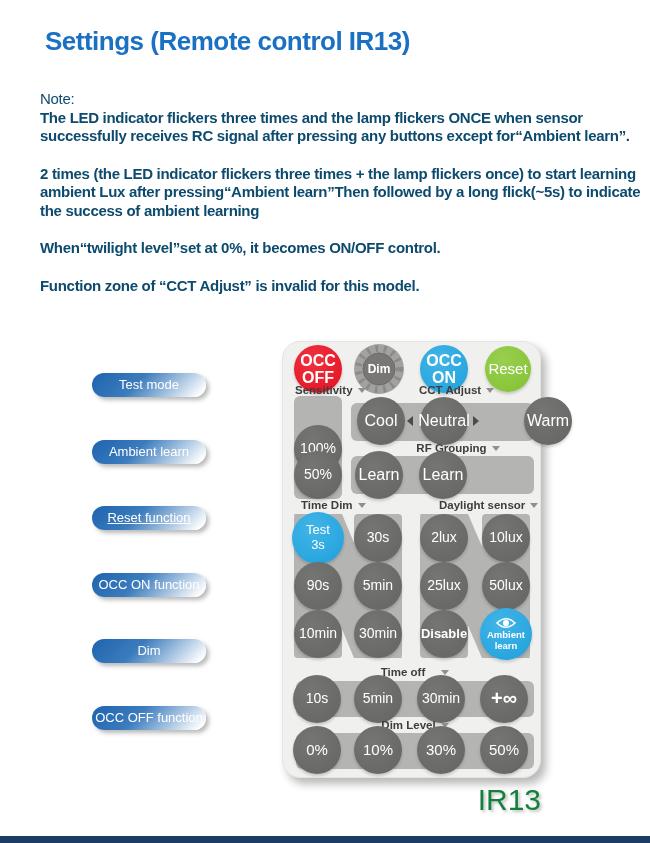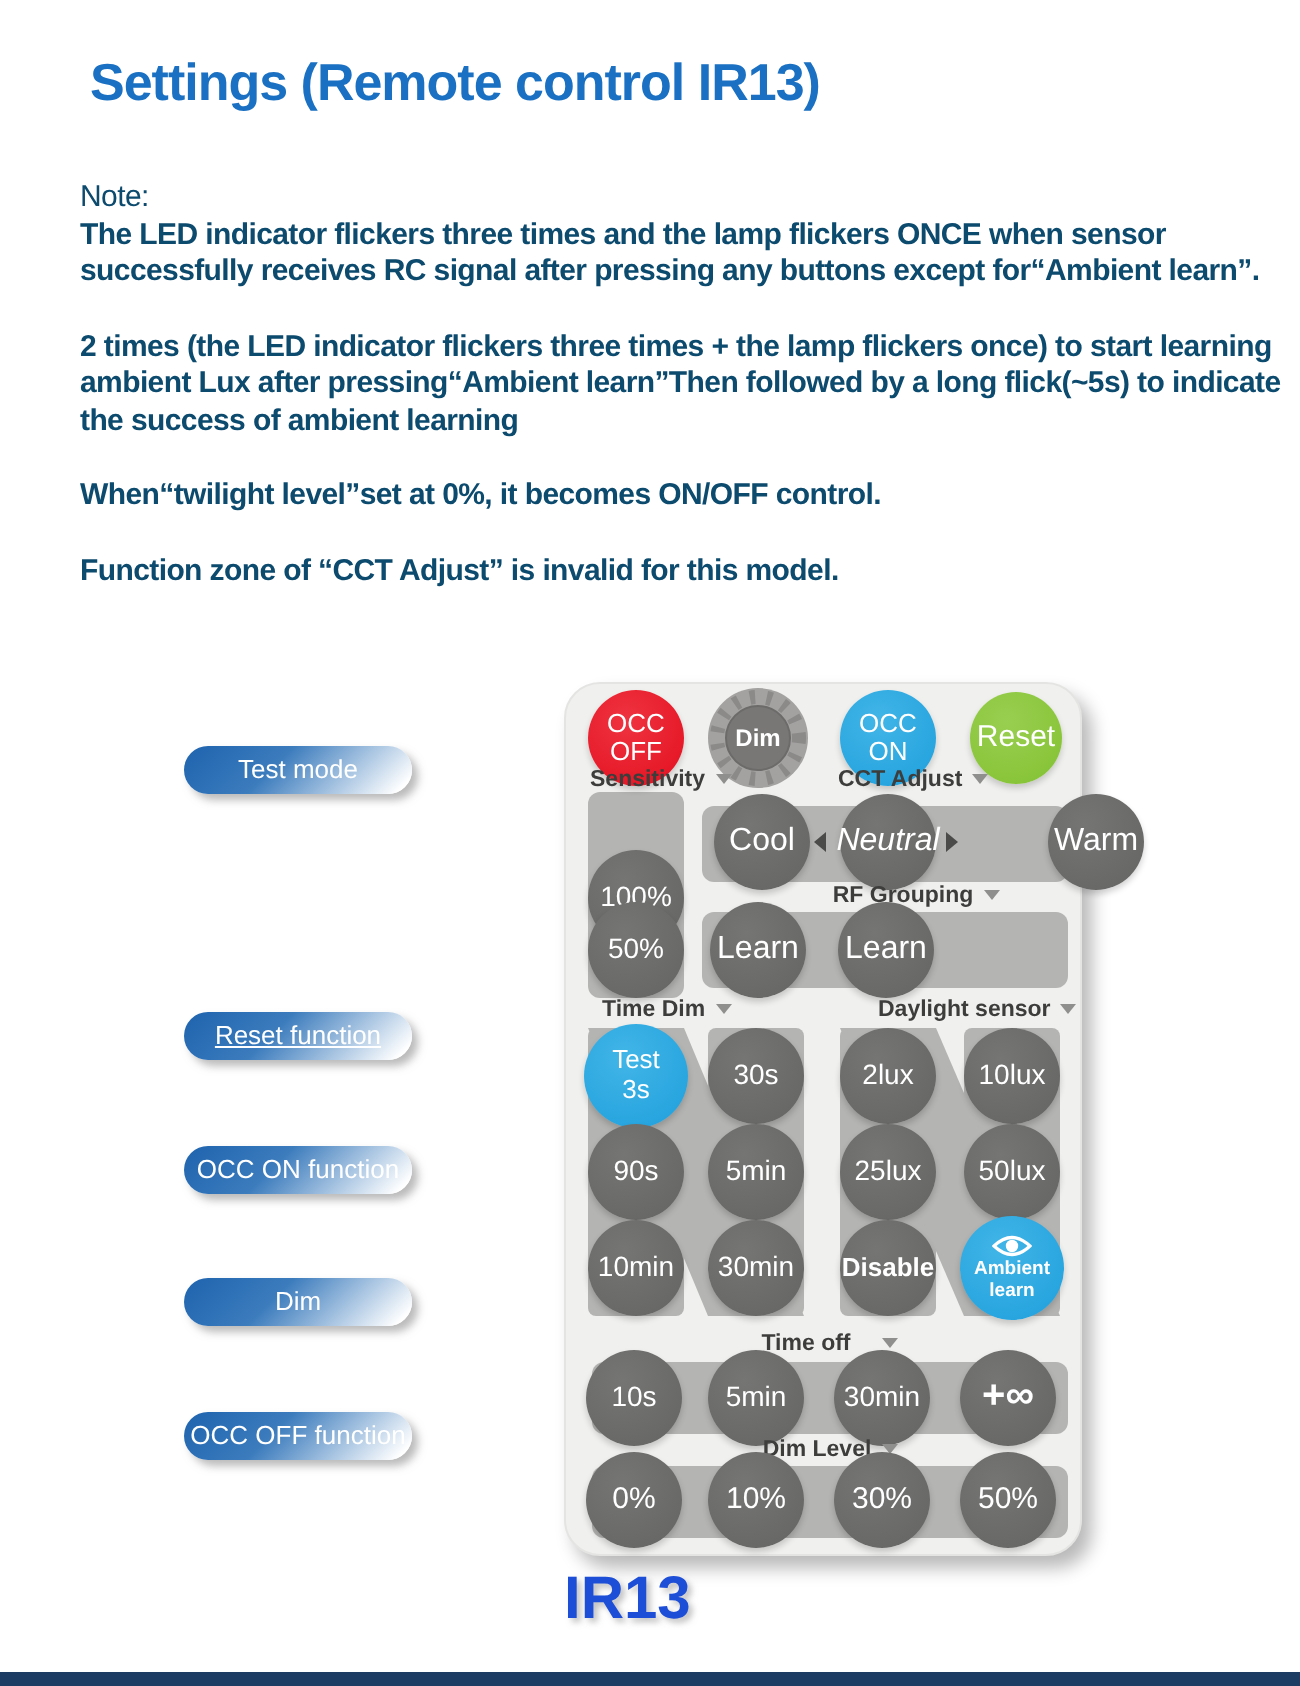--- a/index.html
+++ b/index.html
@@ -28,21 +28,21 @@
   .bands { position:absolute; left:0; top:0; }
 
   .btn { position:absolute; width:48px; height:48px; border-radius:50%;
          background:radial-gradient(circle at 38% 32%, #757574, #646463);
          color:#fff; display:flex; flex-direction:column; align-items:center;
          justify-content:center; text-align:center; font-size:14px; line-height:1.08;
          box-shadow:0 2px 3px rgba(0,0,0,0.18); }
   .btn.red   { background:radial-gradient(circle at 40% 32%, #ef3340, #e30f1f); }
   .btn.blue  { background:radial-gradient(circle at 40% 32%, #41b5e7, #1f9fdc); }
   .btn.green { background:radial-gradient(circle at 40% 32%, #99cf50, #83c132); }
-  .btn .two { font-weight:normal; font-size:13px; display:block; }
+  .btn .two { font-weight:bold; font-size:16px; display:block; }
   .btn.big { width:52px; height:52px; }
   .btn.f16 { font-size:16px; }
   .btn.f15 { font-size:15px; }
   .btn.bold13 { font-size:13px; font-weight:bold; }
   .btn.inf { font-size:20px; font-weight:bold; }
 
   .rlabel { position:absolute; font-size:11.5px; font-weight:bold; color:#3d3d3c; white-space:nowrap; }
   .rlabel.center { text-align:center; }
   .tri { display:inline-block; width:0; height:0; border-left:4px solid transparent;
          border-right:4px solid transparent; border-top:5px solid #8f8f8e;
@@ -54,42 +54,43 @@
   .arr.right { border-top:5px solid transparent; border-bottom:5px solid transparent; border-left:6px solid #4b4b4a; }
 
   .dial { position:absolute; left:70px; top:1px; width:52px; height:52px; }
   .dial .dial-label { position:absolute; left:0; top:0; width:52px; height:52px;
          display:flex; align-items:center; justify-content:center;
          color:#fff; font-size:12px; font-weight:bold; }
 
   .ambient-lines { font-size:9.5px; font-weight:bold; line-height:1.1; }
   .test-lines { font-size:13px; line-height:1.15; }
 
-  .model-label { position:absolute; left:282px; top:783px; width:259px; text-align:left;
-                 font-size:30px; font-weight:700; color:#1d4ed8;
+  .model-label { position:absolute; left:282px; top:783px; width:259px; text-align:right;
+                 font-size:30px; font-weight:400; color:#15803d;
                  text-shadow:2px 2px 3px rgba(140,140,140,0.55); }
 
   .bottom-bar { position:absolute; left:0; bottom:0; width:650px; height:7px; background:#1d3c63; }
 </style>
 </head>
 <body>
 
 <div class="page">
 
   <div class="title">Settings (Remote control IR13)</div>
 
   <div class="notes">
     <div class="note-heading">Note:</div>
     <p class="first">The LED indicator flickers three times and the lamp flickers ONCE when sensor successfully receives RC signal after pressing any buttons except for“Ambient learn”.</p>
     <p>2 times (the LED indicator flickers three times + the lamp flickers once) to start learning ambient Lux after pressing“Ambient learn”Then followed by a long flick(~5s)  to indicate the success of  ambient  learning</p>
     <p>When“twilight level”set at 0%, it becomes ON/OFF  control.</p>
     <p>Function zone of “CCT Adjust” is invalid for this model.</p>
   </div>
 
   <div class="pill" style="top:373px;">Test mode</div>
+  <div class="pill" style="top:440px;">Ambient learn</div>
   <div class="pill" style="top:506px;text-decoration:underline;">Reset function</div>
   <div class="pill" style="top:573px;">OCC ON function</div>
   <div class="pill" style="top:639px;">Dim</div>
   <div class="pill" style="top:706px;">OCC OFF function</div>
 
   <div class="remote">
 
     <svg class="bands" width="259" height="437" viewBox="0 0 259 437">
       <g fill="#b4b4b2">
         <rect x="11" y="54" width="48" height="103" rx="6"></rect>
@@ -140,21 +141,21 @@
       <span>100%</span>
     </div>
     <div class="btn" style="left:11px; top:109px;">
       <span>50%</span>
     </div>
 
     <div class="btn f16" style="left:74px; top:55px;">
       <span>Cool</span>
     </div>
     <i class="arr left" style="left:124px; top:74px;"></i>
-    <div class="btn f16" style="left:137px; top:55px;font-style:italic;">
+    <div class="btn f16" style="left:137px; top:55px;">
       <span>Neutral</span>
     </div>
     <i class="arr right" style="left:190px; top:74px;"></i>
     <div class="btn f16" style="left:199px; top:55px;margin-left:42px;">
       <span>Warm</span>
     </div>
 
     <div class="rlabel center" style="left:100px; top:100px; width:150px;">
       <span>RF Grouping</span><i class="tri"></i>
     </div>

